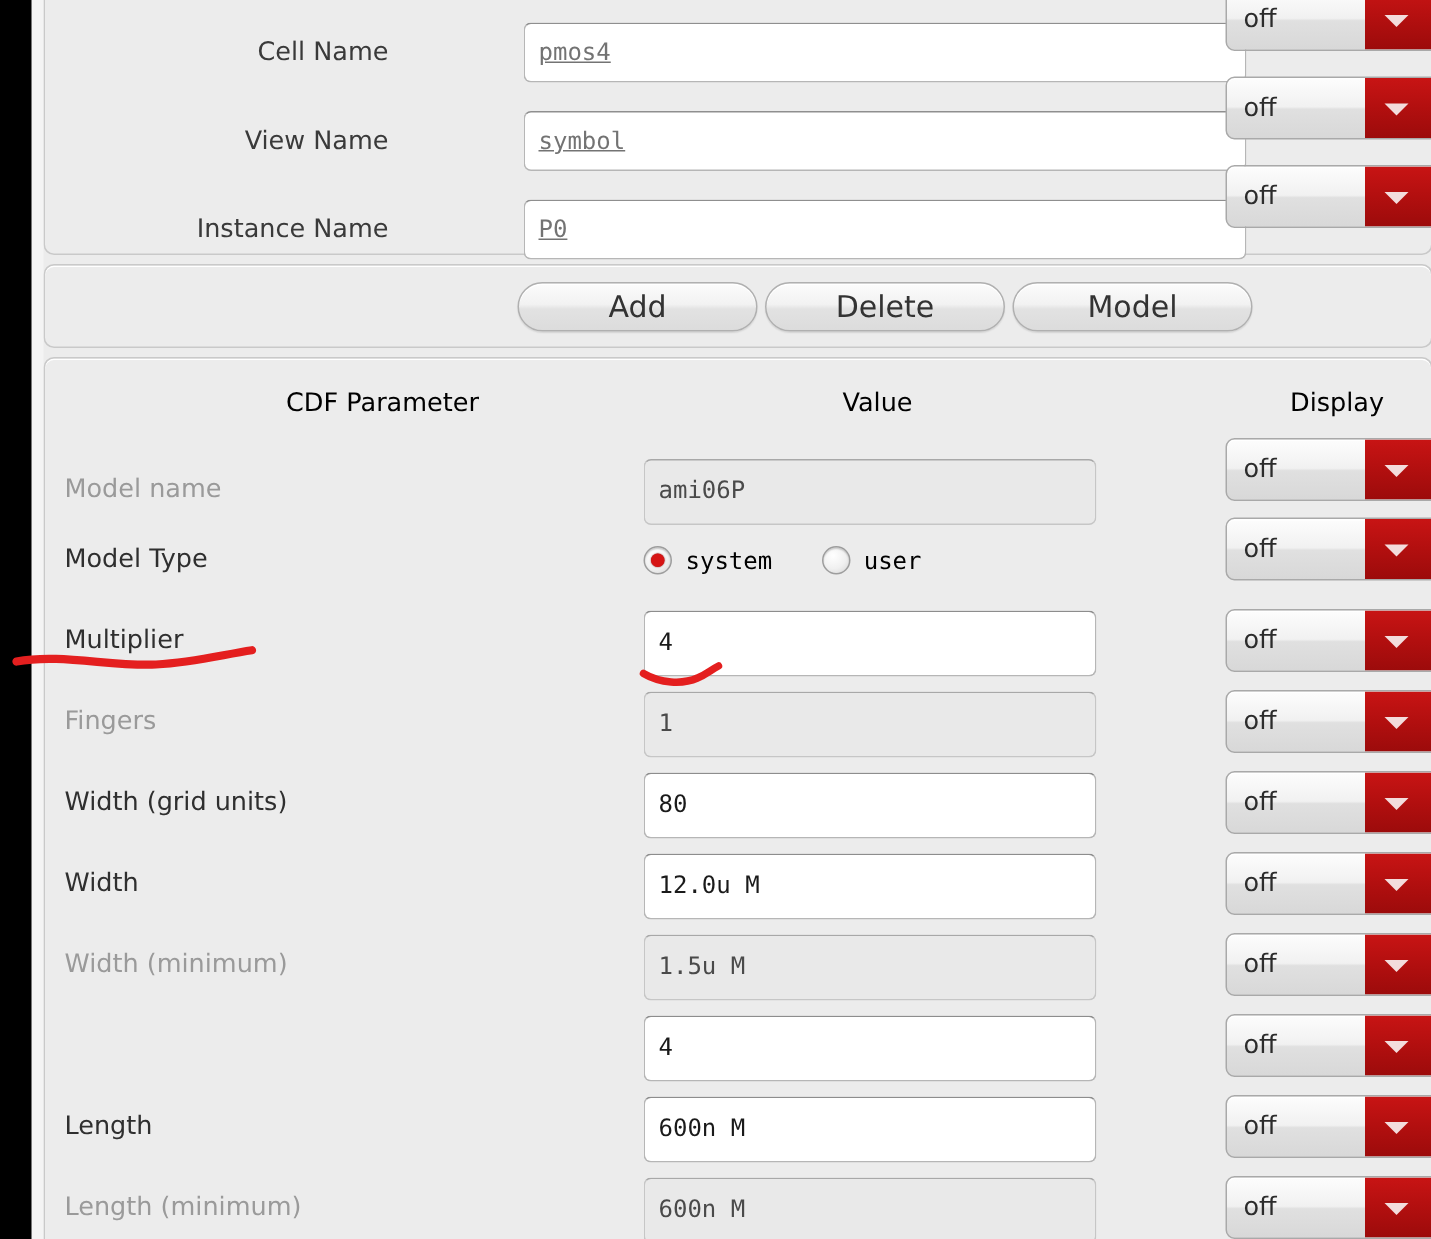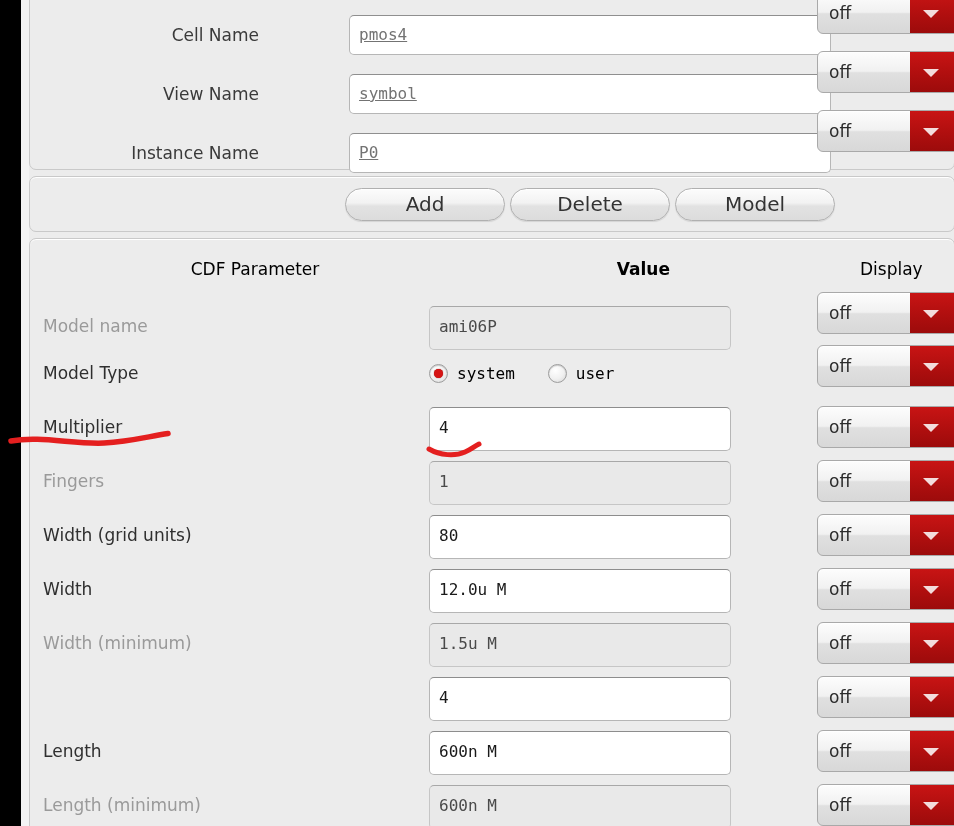--- a/index.html
+++ b/index.html
@@ -98,21 +98,21 @@
   #btn-modify { left: 645px; width: 160px; }
 
   
   .col-head {
     position: absolute;
     font-size: 17px;
     color: #000000;
     white-space: nowrap;
   }
   #head-param   { left: 100px;  top: 20px; width: 250px; text-align: center; }
-  #head-value   { left: 470px;  top: 20px; width: 170px; text-align: right; font-weight: bold; }
+  #head-value   { left: 470px;  top: 20px; width: 170px; text-align: center; }
   #head-display { left: 830px;  top: 20px; width: 130px; text-align: left; }
 
   .cdf-row { position: absolute; left: 0; width: 100%; height: 54px; }
   .cdf-label {
     position: absolute;
     left: 13px;
     font-size: 17px;
     color: #2f2f2f;
     line-height: 54px;
     white-space: nowrap;

